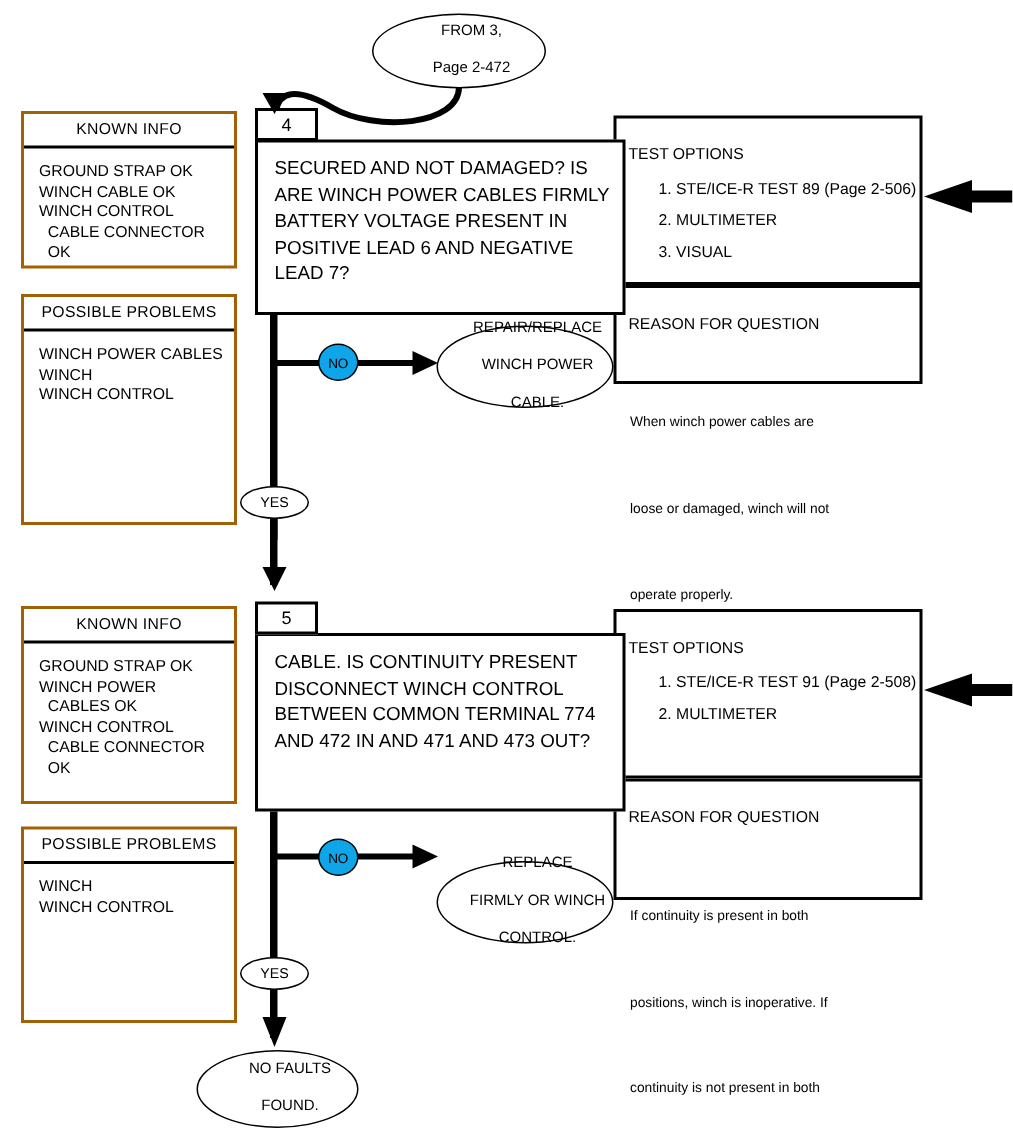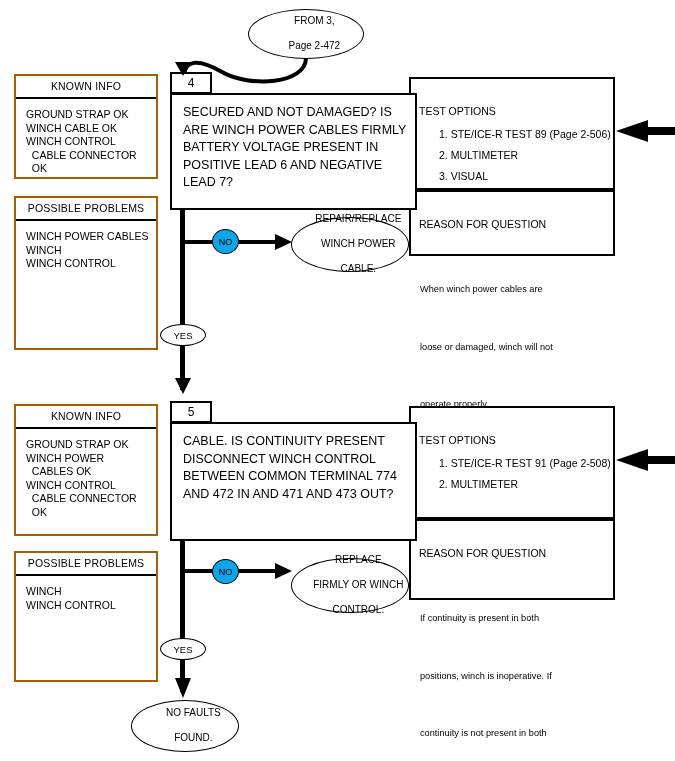--- a/index.html
+++ b/index.html
@@ -71,22 +71,21 @@
 
   
   .tbox {
     border: 2px solid #000;
     background: #fff;
     box-sizing: border-box;
     z-index: 3;
   }
   .tbox-title {
     font-size: 10.5px;
-    padding: 2px 0 0 8px;
-    margin-top: 24px;
+    padding: 18px 0 0 8px;
   }
   .tbox-opts {
     padding: 7px 0 0 28px;
   }
   .tbox-opts .ln {
     font-size: 10.5px;
     line-height: 21px;
     white-space: pre;
   }
   .rbox-body {
@@ -282,21 +281,21 @@
   </div>
 
   <div class="vline abs" style="left:180px; top:539px; width:5px; height:110px;"></div>
 
   <div class="hline abs" style="left:183px; top:569px; width:100px; height:4px;"></div>
 
   <div class="lbl-circle abs" style="left:212px; top:559px; width:27px; height:25px;">
     <span>NO</span>
   </div>
 
-  <div class="ell abs" style="left:291px; top:558px; width:118px; height:55px;">
+  <div class="ell abs" style="left:291px; top:574px; width:118px; height:55px;">
     <div class="txt">
       <span>REPLACE</span><br>
       <span>FIRMLY OR WINCH</span><br>
       <span>CONTROL.</span>
     </div>
   </div>
 
   <div class="lbl-ellipse abs" style="left:160px; top:638px; width:46px; height:22px;">
     <span>YES</span>
   </div>

